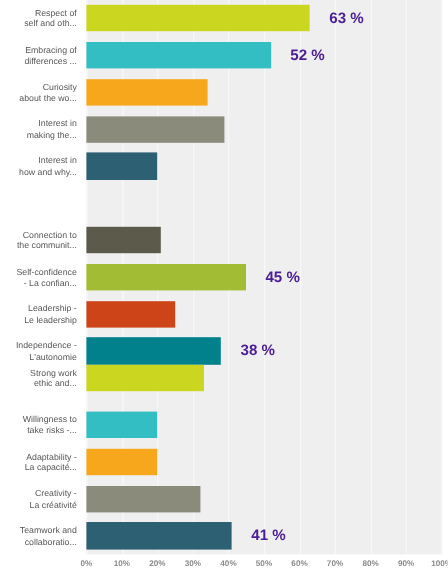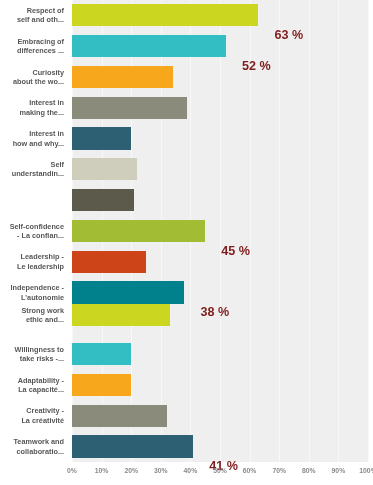--- a/index.html
+++ b/index.html
@@ -60,21 +60,21 @@
     top: 0;
     width: 66px;
     height: 30.8px;
     display: flex;
     flex-direction: column;
     align-items: flex-end;
     justify-content: center;
     text-align: right;
     color: #575757;
     font-size: 7.3px;
-    font-weight: bold;
+    font-weight: normal;
     line-height: 9.4px;
     box-sizing: border-box;
     padding-right: 2px;
   }
 
   .row-label span { display: block; white-space: nowrap; }
 
   .bar {
     position: absolute;
     left: 72px;
@@ -83,23 +83,22 @@
   }
 
   .bar-value {
     position: absolute;
     top: 4px;
     height: 22.2px;
     display: flex;
     align-items: center;
     font-size: 12.6px;
     font-weight: bold;
-    color: #7f1d1d;
+    color: #4c1d95;
     white-space: nowrap;
-    margin-top: 20px;
   }
 
   #axis {
     position: absolute;
     left: 0;
     top: 462px;
     width: 373px;
     height: 23px;
   }
 
@@ -164,28 +163,25 @@
         </div>
         <div class="bar" title="Interest in making the..." style="width: 115.44px; background: rgb(139, 139, 124);"></div>
       </div>
       <div class="row" style="top: 123.2px;">
         <div class="row-label">
           <span>Interest in</span>
           <span>how and why...</span>
         </div>
         <div class="bar" title="Interest in how and why..." style="width: 59.2px; background: rgb(45, 96, 115);"></div>
       </div>
-      <div class="row" style="top: 154px;">
-        <div class="row-label">
-          <span>Self</span>
-          <span>understandin...</span>
-        </div>
-        <div class="bar" title="Self understandin..." style="width: 65.12px; background: rgb(207, 205, 188);"></div>
-      </div>
       <div class="row" style="top: 184.8px;">
+        <div class="row-label">
+          <span>Connection to</span>
+          <span>the communit...</span>
+        </div>
         <div class="bar" title="Connection to the communit..." style="width: 62.16px; background: rgb(92, 90, 74);"></div>
       </div>
       <div class="row" style="top: 215.6px;">
         <div class="row-label">
           <span>Self-confidence</span>
           <span>- La confian...</span>
         </div>
         <div class="bar" title="Self-confidence - La confian..." style="width: 133.2px; background: rgb(162, 189, 51);"></div>
         <div class="bar-value" style="left: 221.2px; text-align: right;">45 %</div>
       </div>

